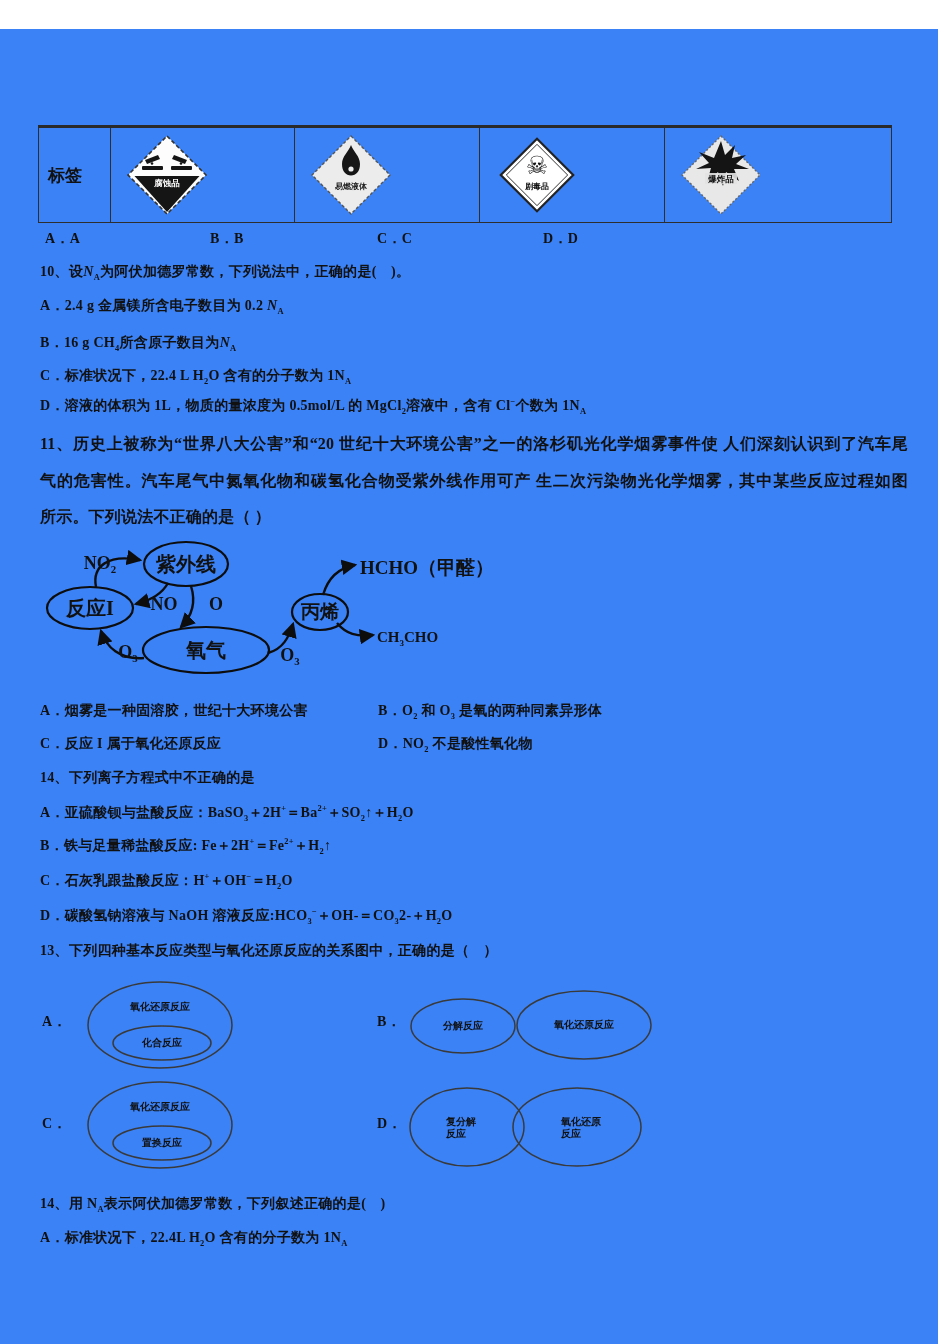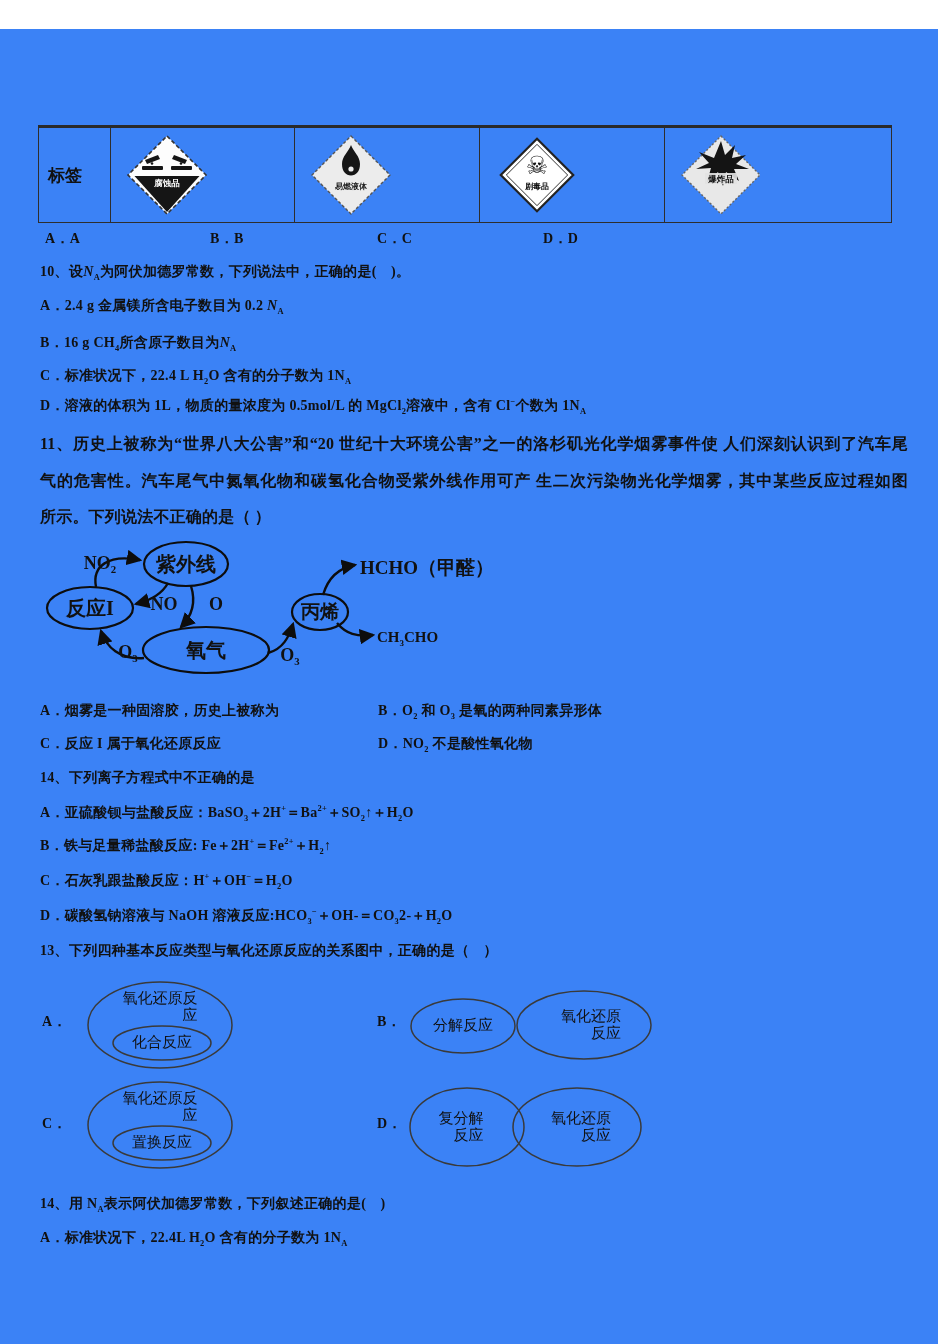--- a/index.html
+++ b/index.html
@@ -16,22 +16,22 @@
   .hcell{border-right:1.5px solid #2e2e2e;display:flex;align-items:center;box-sizing:border-box;}
   .hcell:last-child{border-right:none;}
   .hcell .lab{font-weight:bold;font-size:17px;padding-left:9px;}
   .hcell svg{margin-left:14px;}
   
   .diag{position:absolute;}
   .dlab{position:absolute;font-weight:bold;white-space:nowrap;transform:translate(-50%,-50%);text-align:right;}
   .dlab.anchorL{transform:translate(0,-50%);}
   .node{font-size:20px;}
   .edge{font-size:18px;}
-  .venn-lab{position:absolute;font-weight:normal;font-size:15px;transform:translate(-50%,-50%);
-            white-space:pre-line;text-align:right;line-height:1.15;letter-spacing:0;}
+  .venn-lab{position:absolute;font-weight:bold;font-size:10px;transform:translate(-50%,-50%);
+            white-space:pre-line;text-align:left;line-height:1.15;letter-spacing:0;}
   svg{display:block;}
 </style>
 </head>
 <body>
 
 <div class="page">
 
   <div class="htable">
     <div class="hcell" style="width:72px">
       <span class="lab">标签</span>
@@ -121,21 +121,21 @@
     <div class="dlab node" style="left:280px;top:78px;font-size:19px">丙烯</div>
     <div class="dlab edge" style="left:60px;top:29px">NO<sub>2</sub></div>
     <div class="dlab edge" style="left:124px;top:70px">NO</div>
     <div class="dlab edge" style="left:176px;top:70px">O</div>
     <div class="dlab edge" style="left:88px;top:118px">O<sub>3</sub></div>
     <div class="dlab edge" style="left:250px;top:121px">O<sub>3</sub></div>
     <div class="dlab edge anchorL" style="left:320px;top:34px;font-size:19px">HCHO（甲醛）</div>
     <div class="dlab edge anchorL" style="left:337px;top:103px;font-size:15px">CH<sub>3</sub>CHO</div>
   </div>
 
-  <div class="t" style="left:40px;top:673px">A．烟雾是一种固溶胶，历史上被称为</div>
+  <div class="t" style="left:40px;top:673px">A．烟雾是一种固溶胶，世纪十大环境公害</div>
   <div class="t" style="left:378px;top:673px">B．O<sub>2</sub> 和 O<sub>3</sub> 是氧的两种同素异形体</div>
   <div class="t" style="left:40px;top:706px">C．反应 I 属于氧化还原反应</div>
   <div class="t" style="left:378px;top:706px">D．NO<sub>2</sub> 不是酸性氧化物</div>
 
   <div class="t" style="left:40px;top:740px">14、下列离子方程式中不正确的是</div>
   <div class="t" style="left:40px;top:775px">A．亚硫酸钡与盐酸反应：BaSO<sub>3</sub>＋2H<sup>+</sup>＝Ba<sup>2+</sup>＋SO<sub>2</sub>↑＋H<sub>2</sub>O</div>
   <div class="t" style="left:40px;top:808px">B．铁与足量稀盐酸反应: Fe＋2H<sup>+</sup>＝Fe<sup>2+</sup>＋H<sub>2</sub>↑</div>
   <div class="t" style="left:40px;top:843px">C．石灰乳跟盐酸反应：H<sup>+</sup>＋OH<sup>−</sup>＝H<sub>2</sub>O</div>
   <div class="t" style="left:40px;top:878px">D．碳酸氢钠溶液与 NaOH 溶液反应:HCO<sub>3</sub><sup>−</sup>＋OH-＝CO<sub>3</sub>2-＋H<sub>2</sub>O</div>
 

